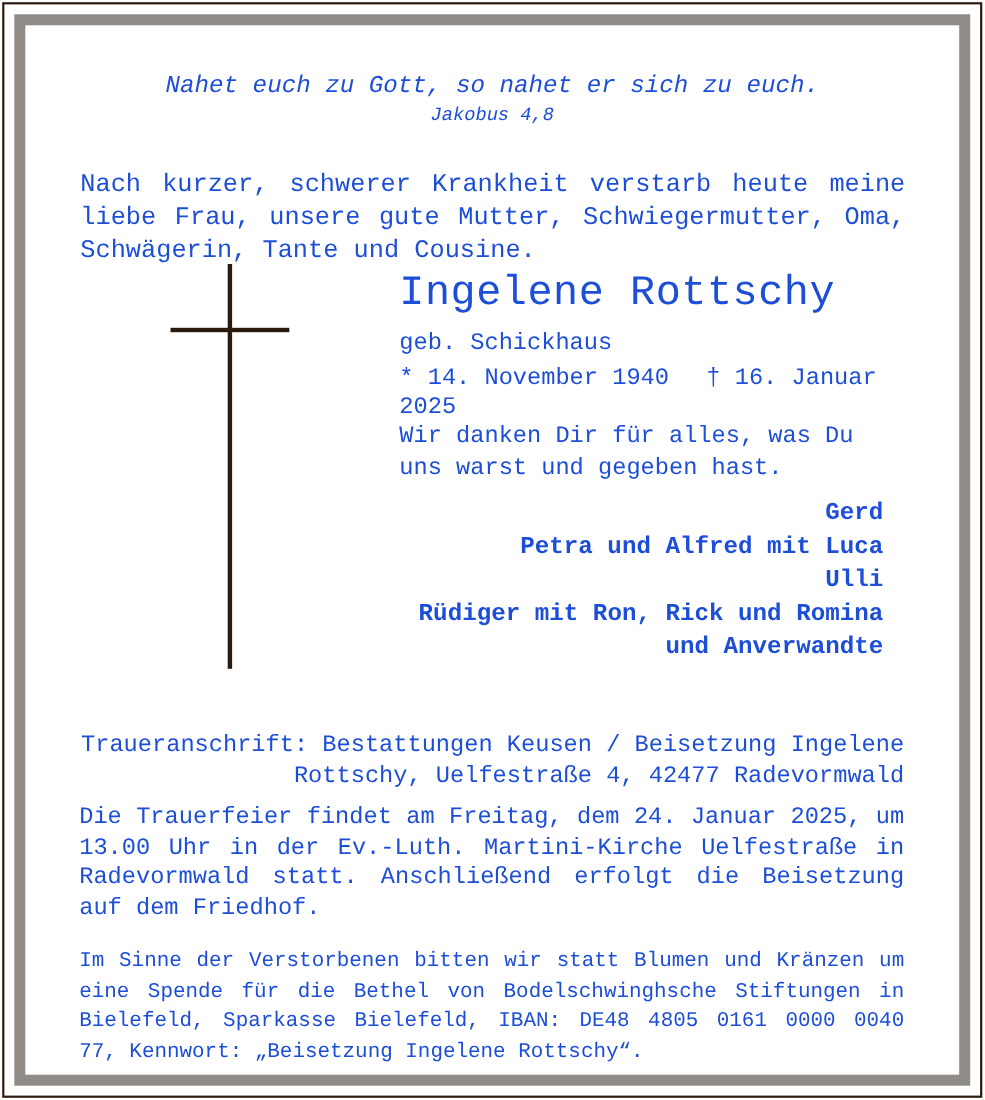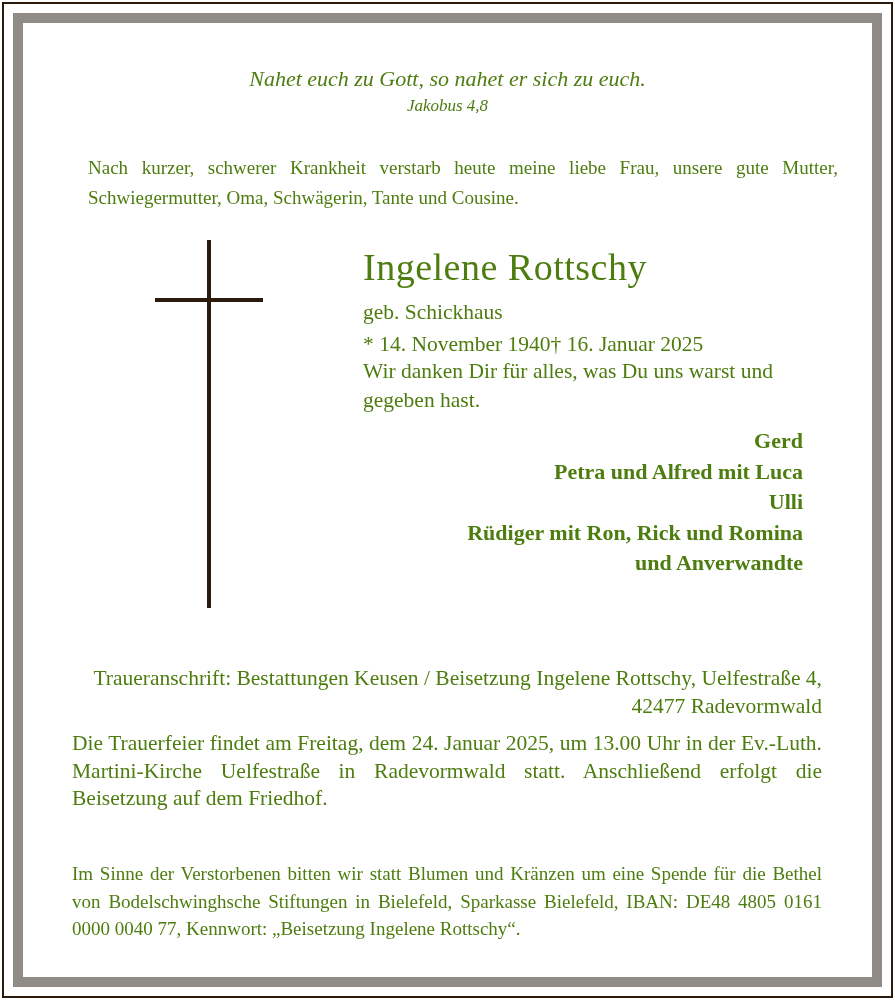--- a/index.html
+++ b/index.html
@@ -1,59 +1,59 @@
 <!DOCTYPE html>
 <html><head>
 <meta charset="utf-8">
 <style>
   html,body { margin:0; padding:0; background:#ffffff; }
   .page {
     position: relative;
     width: 895px; height: 1000px;
     background: #ffffff;
-    font-family: Liberation Serif, serif;
-    color: #4d7c0f;
+    font-family: Liberation Mono, monospace;
+    color: #1d4ed8;
     overflow: hidden;
   }
   .outer-frame {
     position: absolute; inset: 2px;
     border: 2px solid #2b1a0e;
     pointer-events: none;
   }
   .inner-frame {
     position: absolute; inset: 13px;
     border: 10px solid #8f8b87;
     pointer-events: none;
   }
   .quote-block {
     position: absolute; top: 66px; left: 40px; right: 40px;
     text-align: center; font-style: italic;
   }
   .quote-line { font-size: 22px; line-height: 26px; }
   .quote-source { font-size: 17px; line-height: 20px; margin-top: 4px; }
   .intro {
-    position: absolute; top: 153px; left: 88px; width: 750px;
-    font-size: 19px; line-height: 30px; text-align: justify;
+    position: absolute; top: 153px; left: 73px; width: 750px;
+    font-size: 23px; line-height: 30px; text-align: justify;
   }
   .cross { position: absolute; left: 0; top: 0; }
   .cross .v-bar {
     position: absolute; left: 207px; top: 240px;
     width: 4px; height: 368px; background: #2b1a0e;
   }
   .cross .h-bar {
     position: absolute; left: 155px; top: 298px;
     width: 108px; height: 4px; background: #2b1a0e;
   }
   .person-col {
     position: absolute; left: 363px; top: 243px; width: 440px;
   }
   .deceased-name { font-size: 38px; line-height: 48px; font-weight: 500; letter-spacing: 0.5px; }
   .maiden-name { font-size: 21.5px; line-height: 26px; margin-top: 8px; }
   .dates { font-size: 21.5px; line-height: 26px; margin-top: 6px; }
-  .dates .birth { display: inline-block; }
+  .dates .birth { display: inline-block; margin-right: 34px; }
   .thanks { font-size: 21.5px; line-height: 28.5px; width: 420px; }
   .mourners { margin-top: 12px; text-align: right; }
   .mourner { font-size: 22px; line-height: 30.5px; font-weight: bold; }
   .address {
     position: absolute; top: 664px; left: 72px; width: 750px;
     font-size: 21.5px; line-height: 28px; text-align: right;
   }
   .service {
     position: absolute; top: 730px; left: 72px; width: 750px;
     font-size: 21.5px; line-height: 27.5px; text-align: justify;

